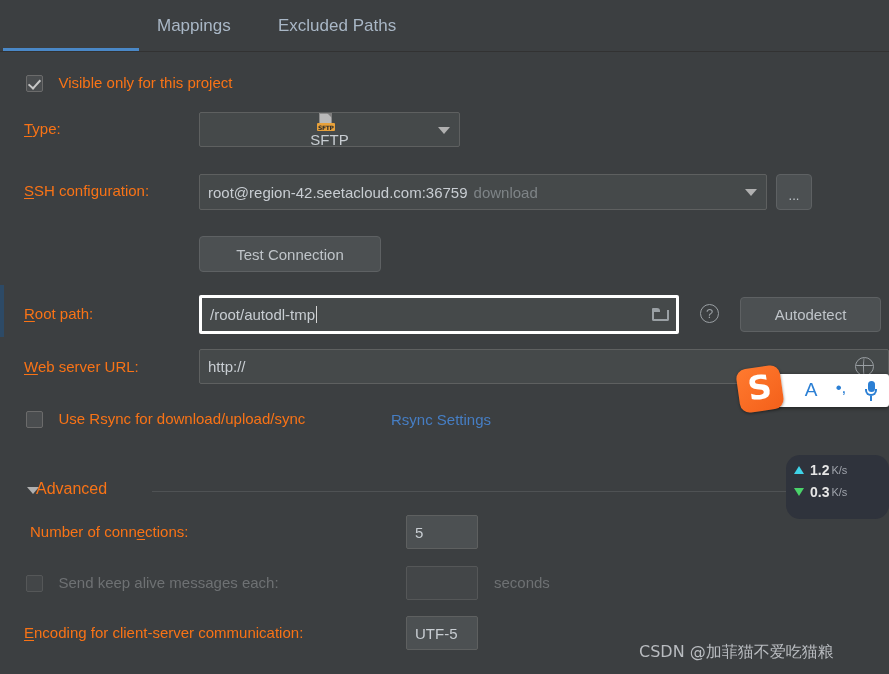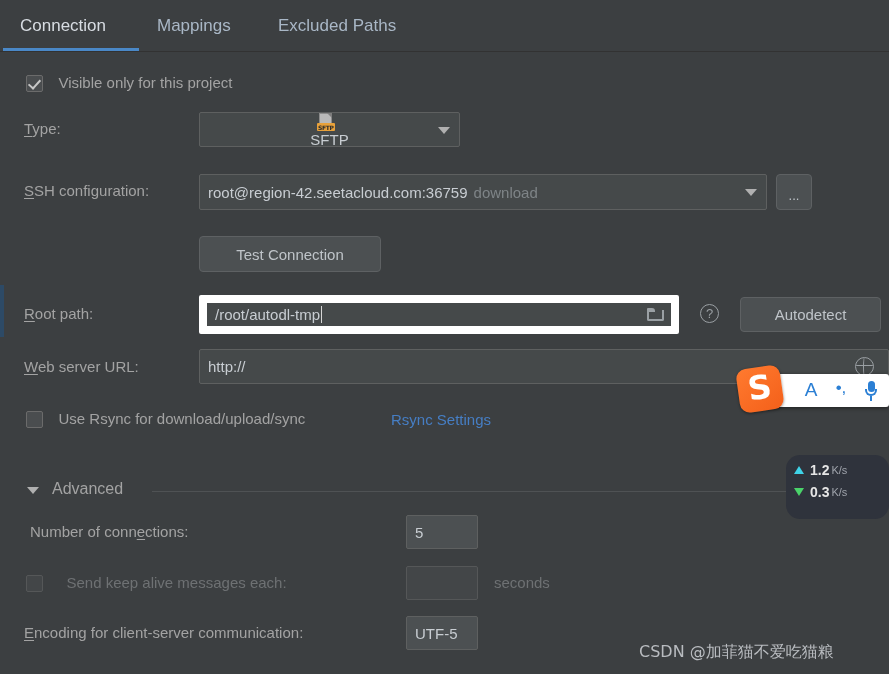--- a/index.html
+++ b/index.html
@@ -42,21 +42,21 @@
     position: absolute;
     height: 3px;
     background: #4a88c7;
     bottom: 0;
   }
 
   
   .row { position: absolute; }
   .lbl {
     font-size: 15px;
-    color: #a3a3a3;
+    color: #f97316;
     white-space: nowrap;
     cursor: default;
   }
   .lbl u { text-decoration: underline; text-underline-offset: 2px; }
   .lbl.dim { color: #6e7173; }
 
   
   .cbx {
     width: 17px; height: 17px;
     border: 1px solid #6b6b6b;
@@ -87,21 +87,21 @@
     border-radius: 2px;
     font-size: 15px;
     color: #c8cdd2;
     display: flex;
     align-items: center;
     padding: 0 8px;
     overflow: hidden;
     white-space: nowrap;
   }
   .field.focused {
-    border: 8px solid #ffffff;
+    border: 3px solid #ffffff;
     background: #45494a;
   }
   .field .hint { color: #7e8487; margin-left: 6px; }
 
   .combo-arrow {
     position: absolute;
     right: 9px; top: 50%;
     margin-top: -3px;
     width: 0; height: 0;
     border-left: 6px solid transparent;
@@ -348,23 +348,20 @@
     color: #b9bcc0;
     font-size: 16px;
     font-family: "DejaVu Sans", sans-serif;
     white-space: nowrap;
   }
 </style>
 </head>
 <body>
 
 <div class="tabbar">
-  <div class="tab active" style="left:20px;">
-    <span>Connection</span>
-  </div>
   <div class="tab" style="left:157px;">
     <span>Mappings</span>
   </div>
   <div class="tab" style="left:278px;">
     <span>Excluded Paths</span>
   </div>
   <div class="tab-underline" style="left:3px; width:136px;"></div>
 </div>
 
 <div class="left-accent" style="left:0; top:285px; width:4px; height:52px;"></div>
@@ -424,35 +421,35 @@
 </div>
 <div class="globe-icon" style="left:855px; top:357px;"></div>
 
 <div class="row" style="left:26px; top:410px;">
   <span class="cbx"></span>
   <span class="lbl" style="margin-left:11px;">Use Rsync for download/upload/sync</span>
 </div>
 <div class="link" style="left:391px; top:411px;">Rsync Settings</div>
 
 <div class="adv-tri" style="left:27px; top:487px;"></div>
-<div class="row" style="left:52px; top:480px;">
+<div class="row" style="left:36px; top:480px;">
   <span class="lbl" style="font-size:16px;">Advanced</span>
 </div>
 <div class="adv-line" style="left:152px; top:491px; width:737px;"></div>
 
 <div class="row" style="left:30px; top:523px;">
   <span class="lbl">Number of conn<u>e</u>ctions:</span>
 </div>
 <div class="field" style="left:406px; top:515px; width:72px; height:34px; background:#4c5052;">
   <span>5</span>
 </div>
 
 <div class="row" style="left:26px; top:574px;">
   <span class="cbx dim"></span>
-  <span class="lbl dim" style="margin-left:19px;">Send keep alive messages each:</span>
+  <span class="lbl dim" style="margin-left:11px;">Send keep alive messages each:</span>
 </div>
 <div class="field" style="left:406px; top:566px; width:72px; height:34px; background:#434648; border-color:#555758;">
   <span></span>
 </div>
 <div class="row" style="left:494px; top:574px;">
   <span class="lbl dim">seconds</span>
 </div>
 
 <div class="row" style="left:24px; top:624px;">
   <span class="lbl"><u>E</u>ncoding for client-server communication:</span>

